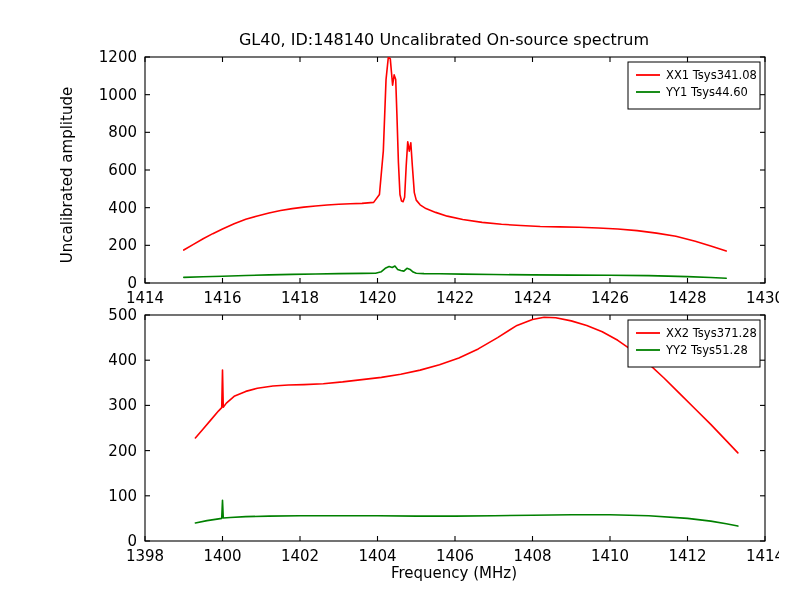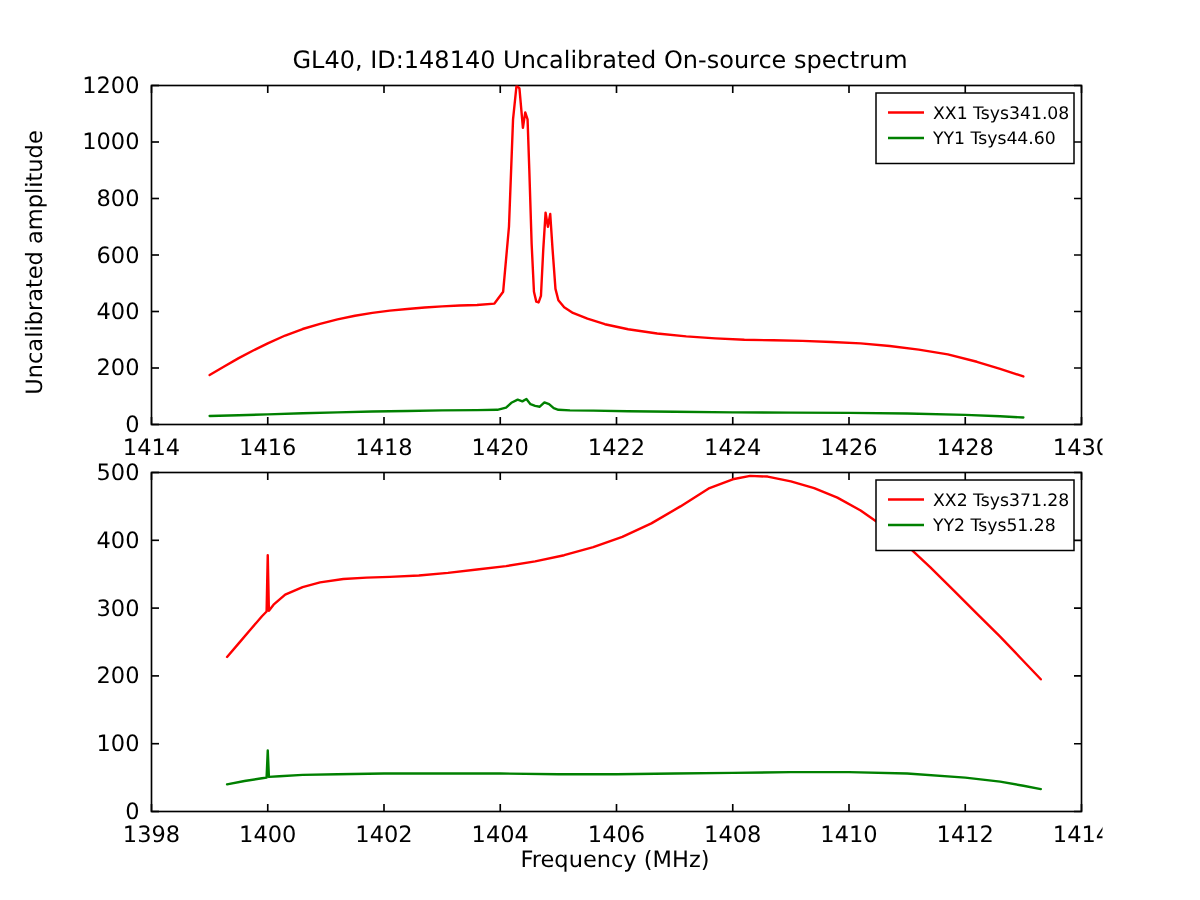--- a/index.html
+++ b/index.html
@@ -1,17 +1,17 @@
 <!DOCTYPE html>
 <html><head>
 <meta charset="utf-8">
 <style>
   html,body{margin:0;padding:0;background:#ffffff;}
   body{width:800px;height:600px;font-family:"DejaVu Sans",sans-serif;color:#000;}
-  #fig{position:relative;width:735px;height:600px;overflow:hidden;}
+  #fig{position:relative;width:735px;height:600px;overflow:hidden;padding-left:44px;}
   svg{display:block;}
   .tick-label{font-size:15px;fill:#000;font-family:"DejaVu Sans",sans-serif;}
   .axis-title{font-size:15px;fill:#000;font-family:"DejaVu Sans",sans-serif;}
   .fig-title{font-size:16px;fill:#000;font-family:"DejaVu Sans",sans-serif;}
   .legend-text{font-size:11.5px;fill:#000;font-family:"DejaVu Sans",sans-serif;}
   .frame{fill:none;stroke:#000;stroke-width:1.1;}
   .tickmark{stroke:#000;stroke-width:1.1;}
   .trace{fill:none;stroke-linejoin:round;stroke-linecap:round;}
   .legend-box{fill:#ffffff;stroke:#000;stroke-width:1;}
 </style>

